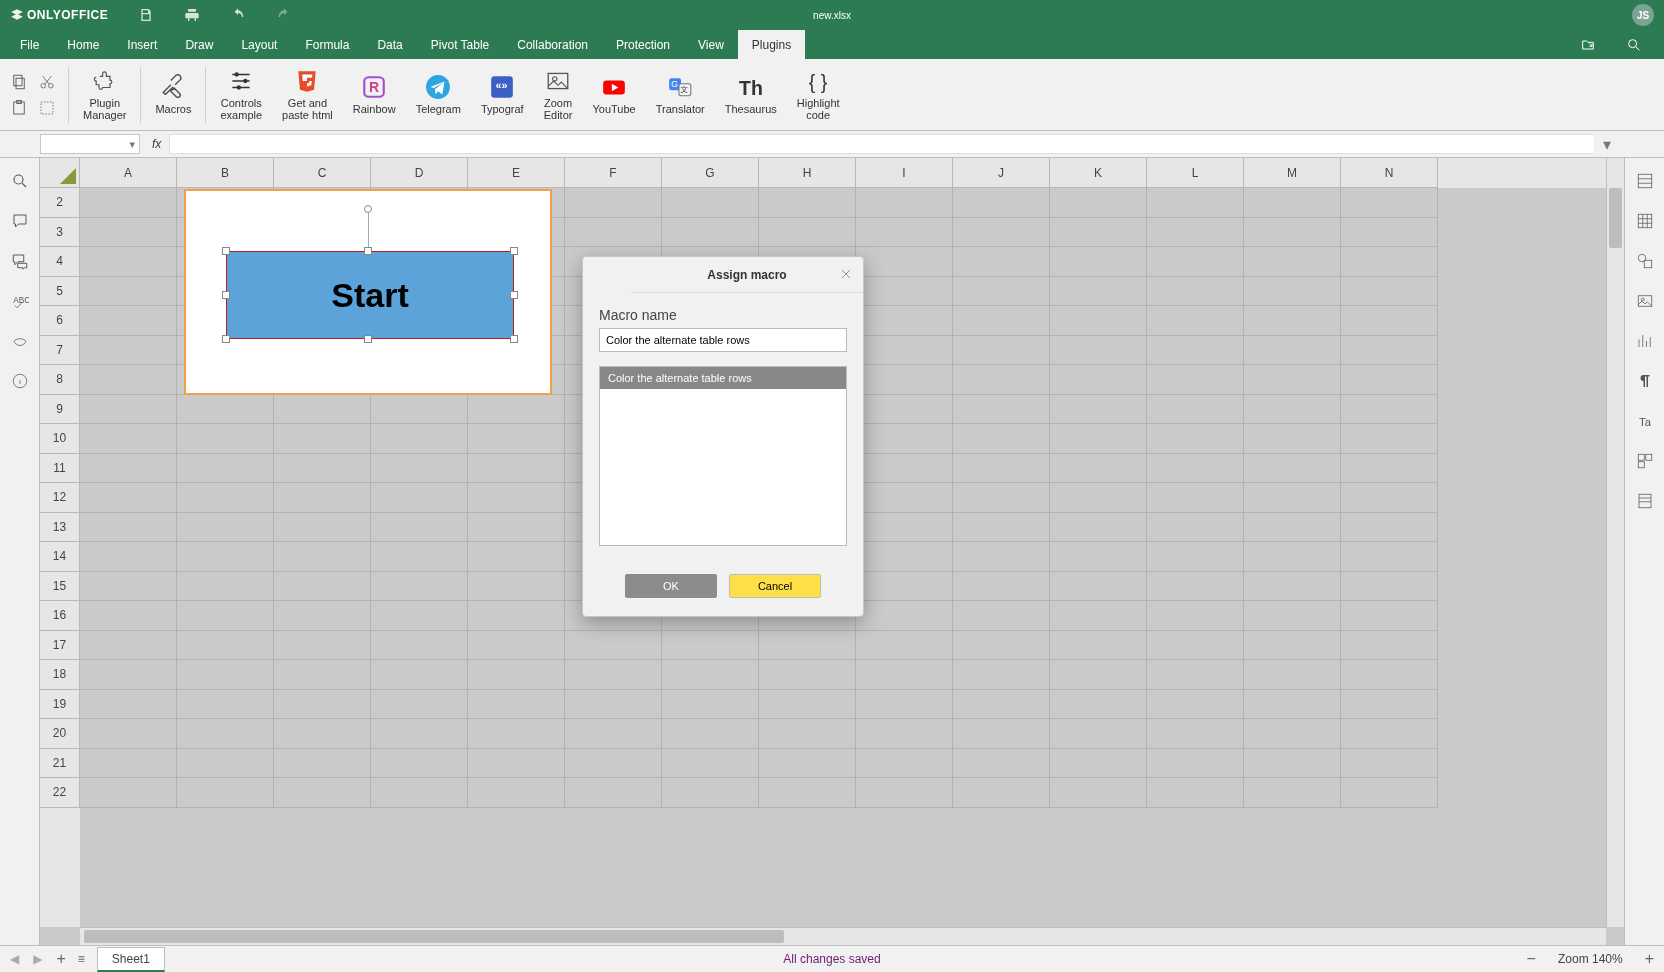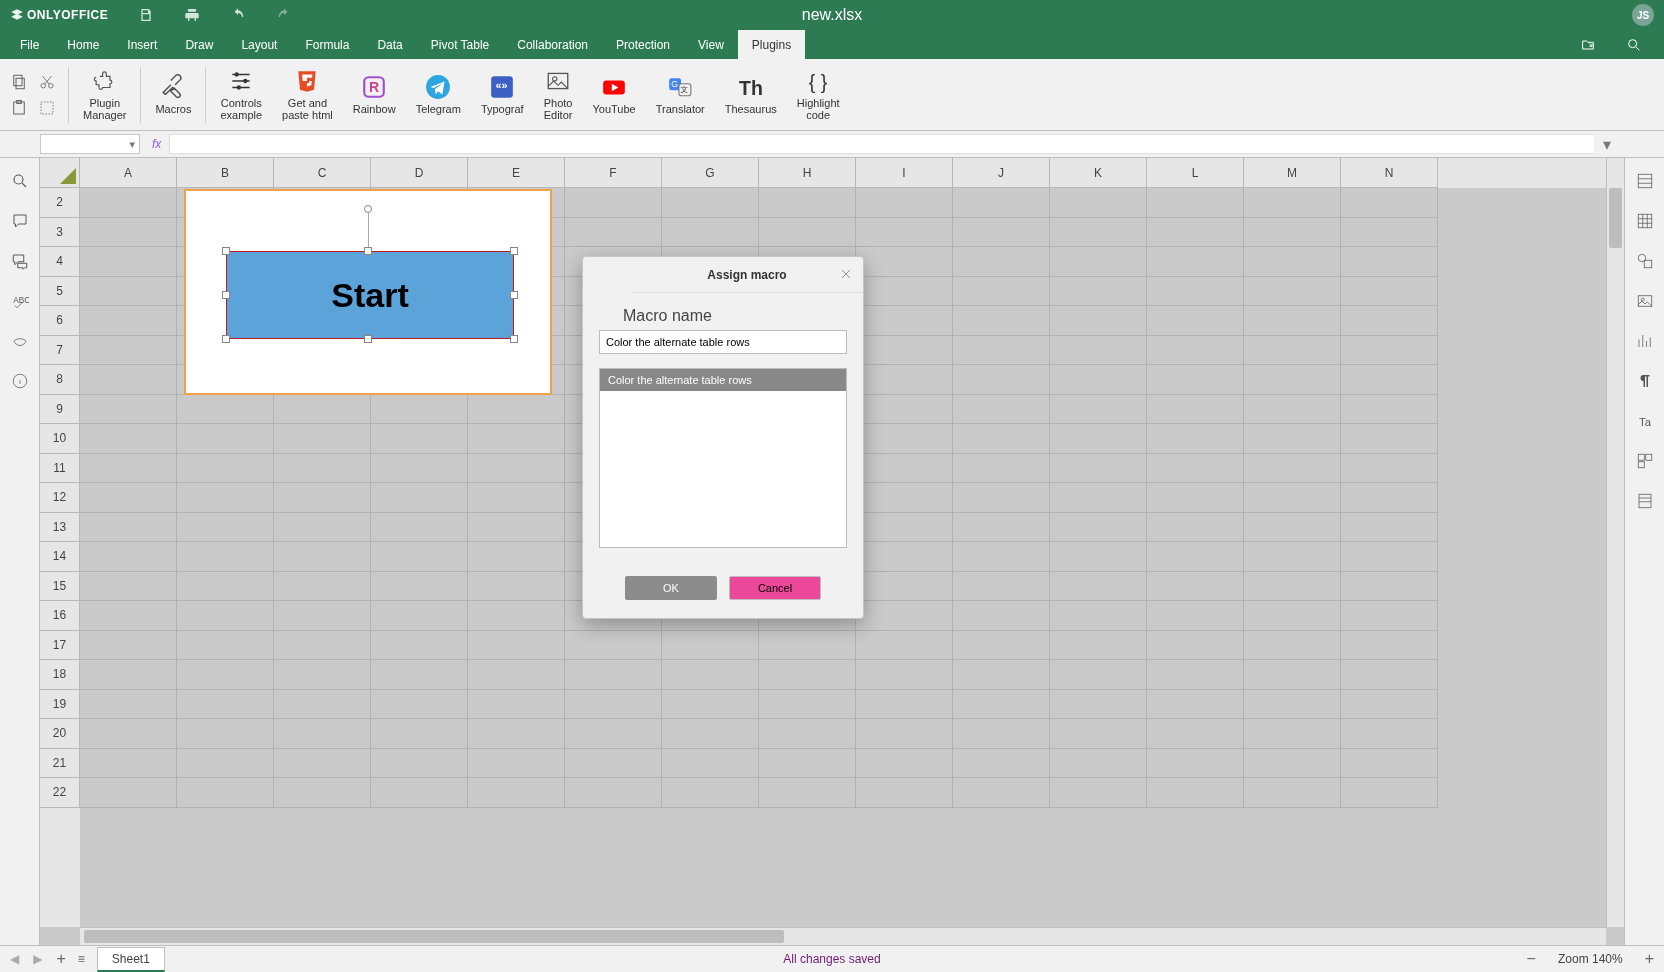--- a/index.html
+++ b/index.html
@@ -4,42 +4,42 @@
 <style>
 * { margin: 0; padding: 0; box-sizing: border-box; font-family: -apple-system, BlinkMacSystemFont, "Segoe UI", Arial, sans-serif; }
 body { width: 1664px; height: 972px; background: #cacaca; overflow: hidden; position: relative; }
 
 
 .title-bar { height: 30px; background: #2d7b52; display: flex; align-items: center; padding: 0 10px; color: #fff; }
 .title-bar .logo { display: flex; align-items: center; gap: 3px; font-weight: 600; font-size: 12px; letter-spacing: 0.5px; }
 .title-bar .logo-icon { width: 14px; height: 14px; }
 .title-bar .qat { display: flex; gap: 30px; margin-left: 30px; color: #d0e4da; }
 .title-bar .qat .qicon { width: 16px; height: 16px; cursor: pointer; }
-.title-bar .doc-title { position: absolute; left: 50%; transform: translateX(-50%); font-size: 16px; }
+.title-bar .doc-title { position: absolute; left: 50%; transform: translateX(-50%); font-size: 10px; }
 .title-bar .avatar { margin-left: auto; width: 22px; height: 22px; border-radius: 50%; background: #7aa495; color: #fff; font-size: 10px; display: flex; align-items: center; justify-content: center; font-weight: 600; }
 
 
 .menu-bar { height: 29px; background: #2d7b52; display: flex; align-items: stretch; padding-left: 6px; }
 .menu-bar .tab { padding: 0 14px; display: flex; align-items: center; color: #ffffff; font-size: 12px; cursor: pointer; }
 .menu-bar .tab.active { background: #f1f1f1; color: #333; }
 .menu-bar .right-icons { margin-left: auto; display: flex; align-items: center; gap: 30px; padding-right: 22px; color: #fff; }
 .menu-bar .right-icons .ricon { width: 16px; height: 16px; cursor: pointer; }
 
 
 .ribbon { height: 72px; background: #f1f1f1; border-bottom: 1px solid #bfbfbf; display: flex; align-items: center; padding-left: 8px; gap: 0; }
 .ribbon .small-group { display: flex; flex-direction: column; gap: 8px; padding: 0 8px 0 2px; align-items: center; justify-content: center; height: 100%; }
 .ribbon .sep { width: 1px; height: 56px; background: #cfcfcf; margin: 0 4px; }
 .ribbon .big-btn { display: flex; flex-direction: column; align-items: center; justify-content: center; text-align: center; padding: 0 10px; height: 100%; cursor: pointer; font-size: 11px; color: #333; gap: 3px; line-height: 1.1; }
 .ribbon .big-btn .bicon { width: 26px; height: 26px; display: flex; align-items: center; justify-content: center; }
 .ribbon .small-btn { width: 18px; height: 18px; cursor: pointer; color: #555; }
 
 
 .formula-bar { height: 27px; background: #f1f1f1; border-bottom: 1px solid #bfbfbf; display: flex; align-items: center; }
 .formula-bar .name-box { width: 100px; height: 20px; border: 1px solid #c6c6c6; background: #fff; margin-left: 40px; margin-right: 4px; font-size: 11px; padding: 0 4px; display: flex; align-items: center; justify-content: flex-end; color: #777;}
-.formula-bar .fx { font-style: italic; color: #8b5cf6; font-size: 12px; padding: 0 8px; }
+.formula-bar .fx { font-style: italic; color: #404040; font-size: 12px; padding: 0 8px; }
 .formula-bar .f-input { flex: 1; height: 20px; border: 1px solid #e0e0e0; border-right: none; background: #fff; margin-right: 70px;}
 .formula-bar .f-arrow { position: absolute; right: 48px; width: 18px; height: 18px; color: #777; cursor: pointer; display:flex;align-items:center;justify-content:center;}
 
 
 .main { position: relative; display: flex; height: calc(972px - 30px - 29px - 72px - 27px - 27px); }
 .left-sidebar { width: 40px; background: #f1f1f1; border-right: 1px solid #bfbfbf; display: flex; flex-direction: column; align-items: center; gap: 22px; padding-top: 14px; }
 .left-sidebar .licon { width: 18px; height: 18px; color: #555; cursor: pointer; }
 .right-sidebar { width: 40px; background: #f1f1f1; border-left: 1px solid #bfbfbf; display: flex; flex-direction: column; align-items: center; gap: 22px; padding-top: 14px; }
 .right-sidebar .ricn { width: 18px; height: 18px; color: #555; cursor: pointer; }
 
@@ -74,27 +74,27 @@
 .status-bar .sheets { display: flex; gap: 12px; align-items: center; }
 .status-bar .sheet-tab { padding: 4px 14px; border: 1px solid #bfbfbf; border-bottom: 2px solid #2d7b52; background: #fff; font-size: 12px; cursor: pointer; }
 .status-bar .center-status { position: absolute; left: 50%; transform: translateX(-50%); color: #701a75; }
 .status-bar .zoom { margin-left: auto; display: flex; align-items: center; gap: 22px; }
 
 
 .dialog-overlay { position: absolute; left: 582px; top: 256px; width: 282px; background: #f1f1f1; border: 1px solid #c6c6c6; box-shadow: 0 6px 20px rgba(0,0,0,0.3); border-radius: 4px; }
 .dialog-title { height: 36px; border-bottom: 1px solid #dcdcdc; display: flex; align-items: center; justify-content: center; font-size: 12px; font-weight: 600; position: relative; color:#333;margin-left:48px;}
 .dialog-title .close { position: absolute; right: 10px; top: 10px; width: 14px; height: 14px; color: #888; cursor: pointer; }
 .dialog-body { padding: 14px 16px; }
-.dialog-body .label { font-size: 16px; color: #444; margin-bottom: 5px; margin-left: 24px; }
+.dialog-body .label { font-size: 14px; color: #444; margin-bottom: 5px; }
 .dialog-body .text-input { width: 100%; height: 24px; border: 1px solid #bcbcbc; background: #fff; font-size: 11px; padding: 0 6px; outline: none; }
 .dialog-body .listbox { margin-top: 14px; width: 100%; height: 180px; border: 1px solid #bcbcbc; background: #fff; overflow: auto; }
 .dialog-body .listbox .item { padding: 5px 8px; font-size: 11px; cursor: pointer; }
 .dialog-body .listbox .item.selected { background: #888888; color: #fff; }
 .dialog-buttons { display: flex; justify-content: center; gap: 12px; padding: 14px 0 18px; }
-.dialog-buttons button { width: 92px; height: 24px; font-size: 11px; border: 1px solid #bcbcbc; background: #ec4899; cursor: pointer; border-radius: 2px; }
+.dialog-buttons button { width: 92px; height: 24px; font-size: 11px; border: 1px solid #bcbcbc; background: #fde047; cursor: pointer; border-radius: 2px; }
 .dialog-buttons button.primary { background: #8c8c8c; color: #fff; border-color: #8c8c8c; }
 
 svg { display: block; }
 </style>
 </head>
 <body>
 
 <div class="title-bar">
   <div class="logo">
     <svg class="logo-icon" viewBox="0 0 24 24">
@@ -238,21 +238,21 @@
     <span>Typograf</span>
   </div>
   <div class="big-btn">
     <div class="bicon">
         <svg viewBox="0 0 24 24" width="26" height="26">
           <rect x="3" y="5" width="18" height="14" fill="none" stroke="#555" stroke-width="1.2"></rect>
           <circle cx="9" cy="10" r="2" fill="none" stroke="#555"></circle>
           <path stroke="#555" fill="none" d="M3 17l5-5 4 4 3-3 6 6"></path>
         </svg>
       </div>
-    <span style="white-space:pre">Photo
+    <span style="white-space:pre">Zoom
 Editor</span>
   </div>
   <div class="big-btn">
     <div class="bicon">
         <svg viewBox="0 0 24 24" width="26" height="26">
           <rect x="2" y="6" width="20" height="13" rx="3" fill="#ff0000"></rect>
           <path fill="#fff" d="M10 9l6 3.5L10 16V9z"></path>
         </svg>
       </div>
     <span>YouTube</span>

